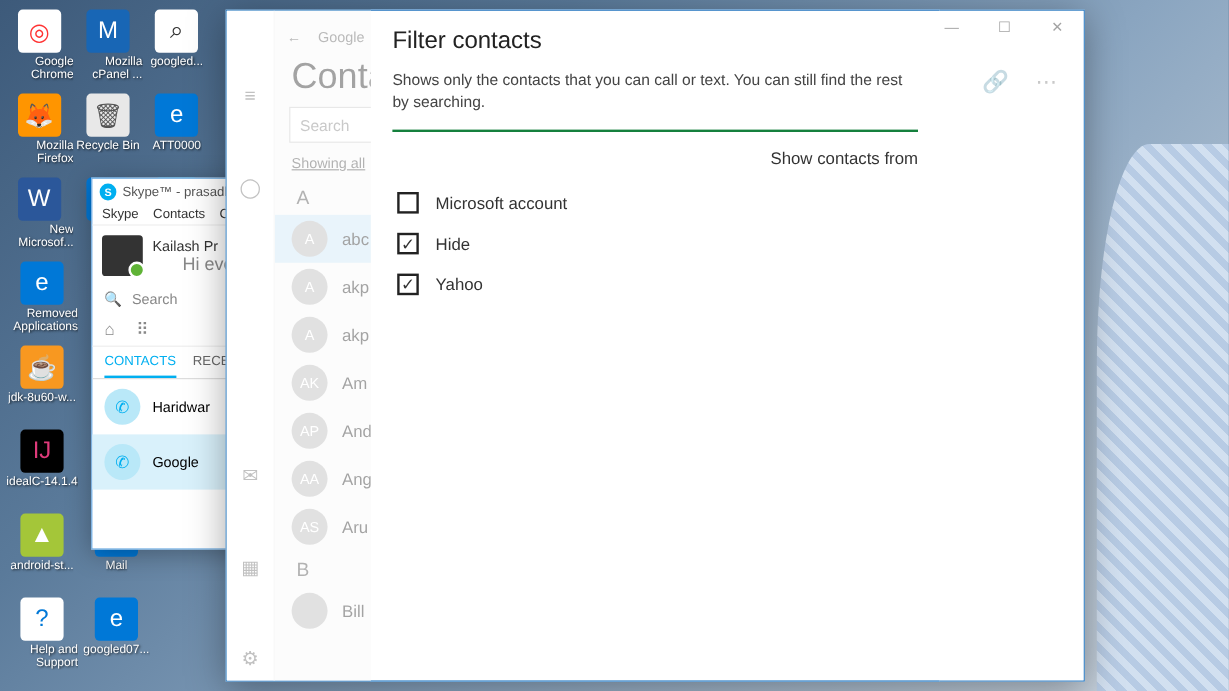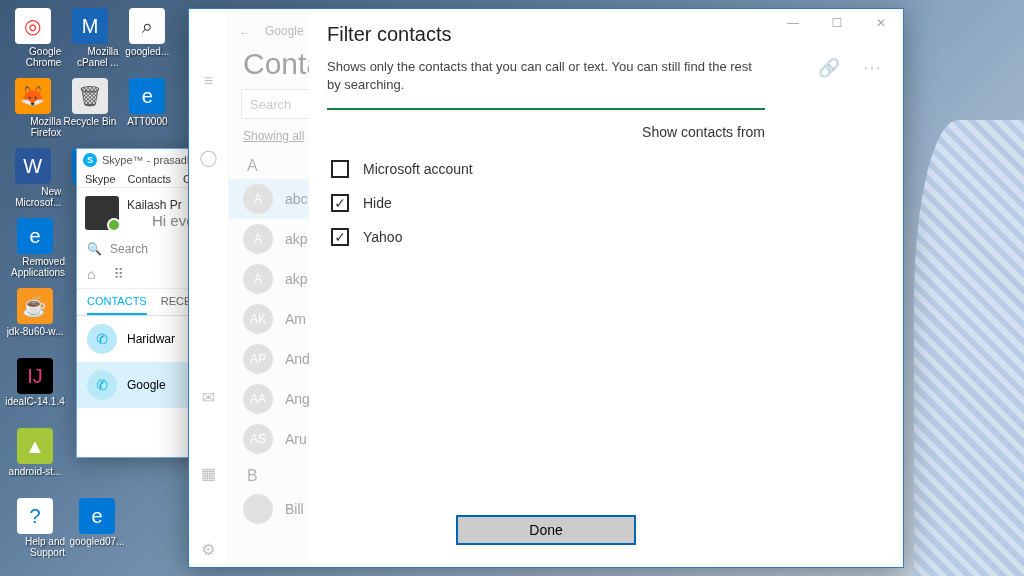--- a/index.html
+++ b/index.html
@@ -147,20 +147,24 @@
       <div class="dicon">
           <div class="box" style="background:#000000;color:#de3a7a">IJ</div>
           <div class="lbl">idealC-14.1.4</div>
         </div>
     </div>
     <div class="drow">
       <div class="dicon">
           <div class="box" style="background:#a4c639">▲</div>
           <div class="lbl">android-st...</div>
         </div>
+      <div class="dicon">
+          <div class="box" style="background:#0078d7">✉</div>
+          <div class="lbl">Mail</div>
+        </div>
     </div>
     <div class="drow">
       <div class="dicon">
           <div class="box" style="background:#fff;color:#0078d7">?</div>
           <div class="lbl">Help and Support</div>
         </div>
       <div class="dicon">
           <div class="box" style="background:#0078d7">e</div>
           <div class="lbl">googled07...</div>
         </div>
@@ -296,15 +300,14 @@
     <div class="cb-row">
       <div class="cb">✓</div>
       <span>Hide</span>
     </div>
     <div class="cb-row">
       <div class="cb">✓</div>
       <span>Yahoo</span>
     </div>
   </div>
   <div class="filter-buttons">
-    <button>Done</button>
   </div>
 </div>
 
 </body></html>

